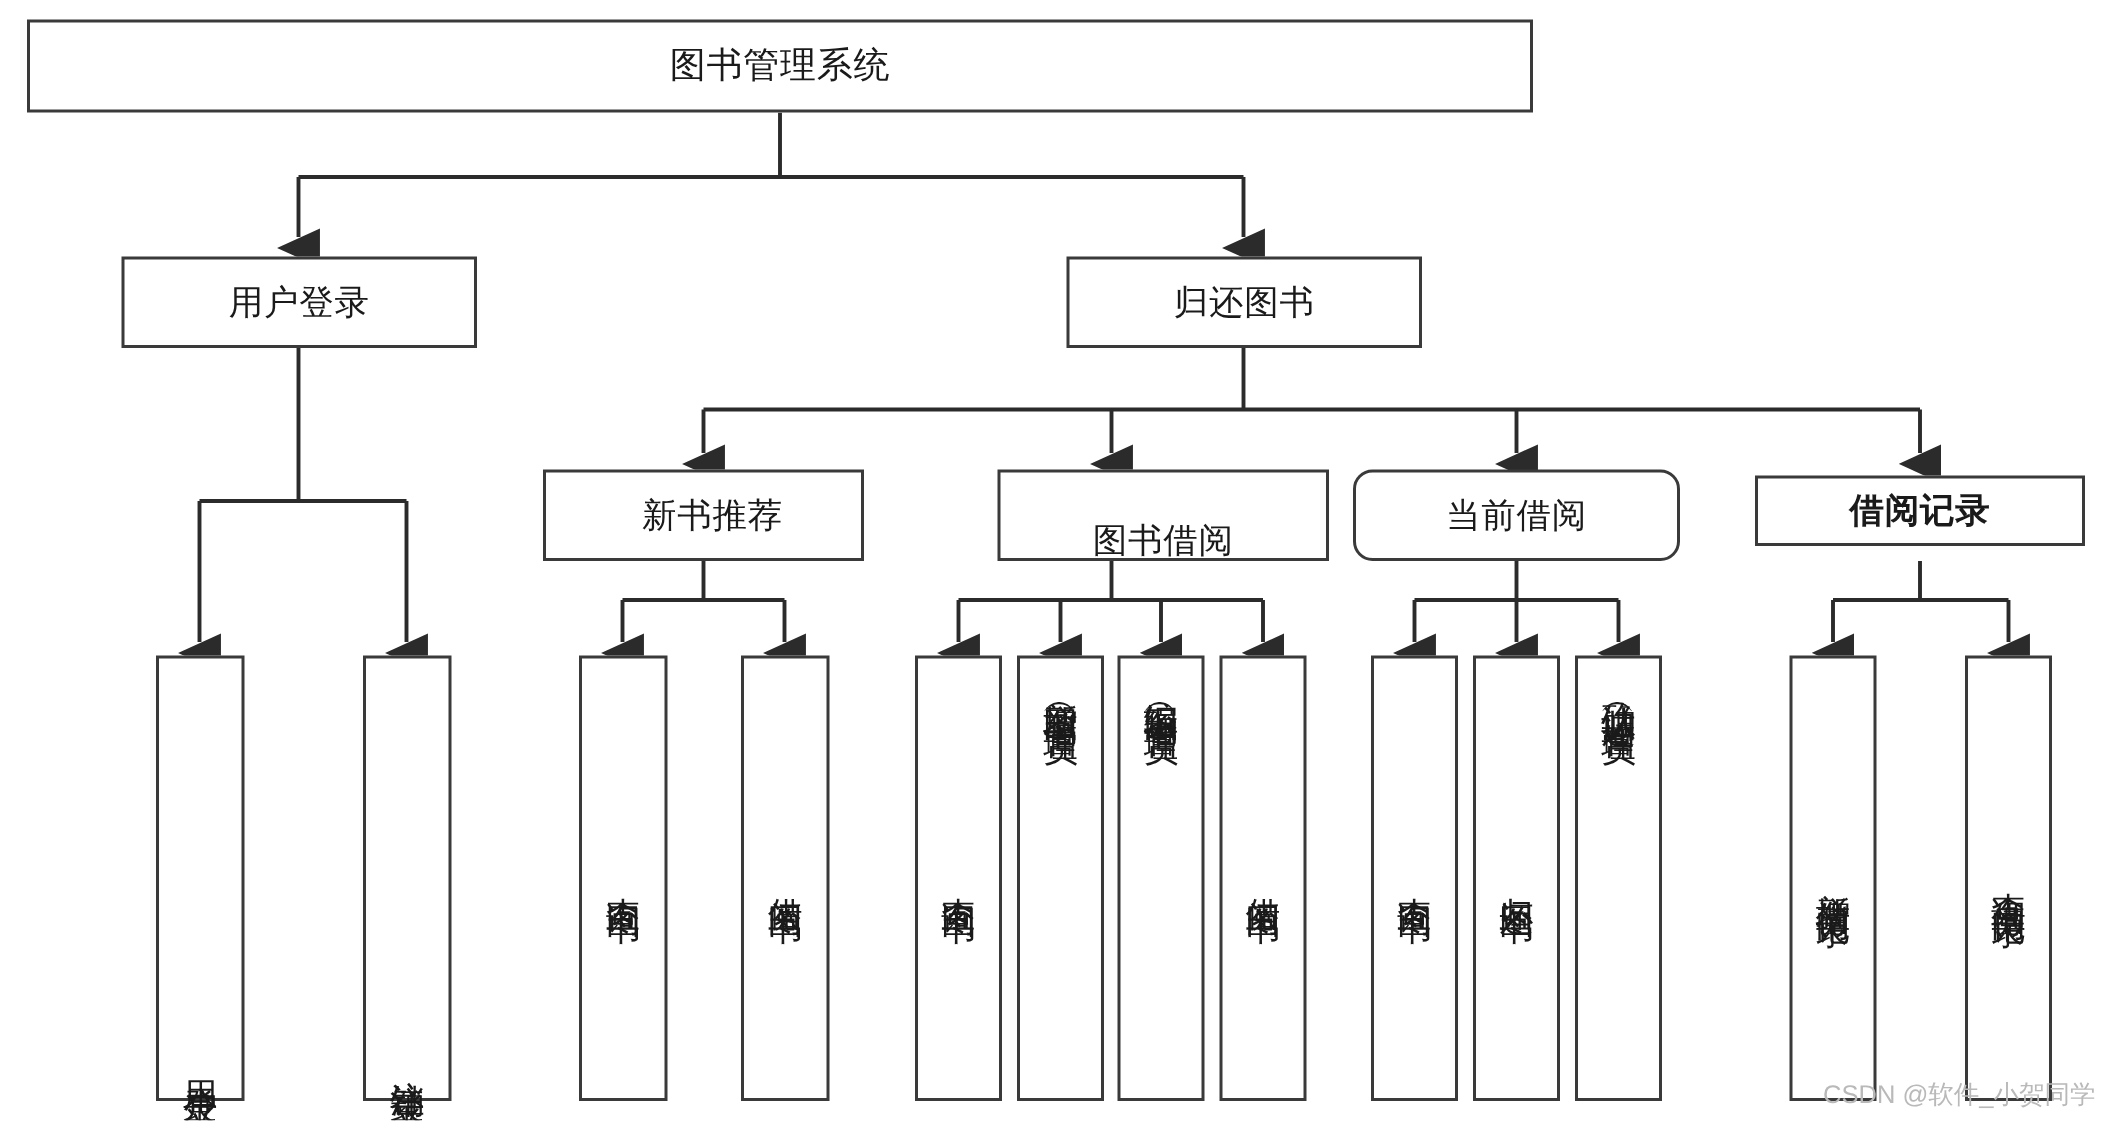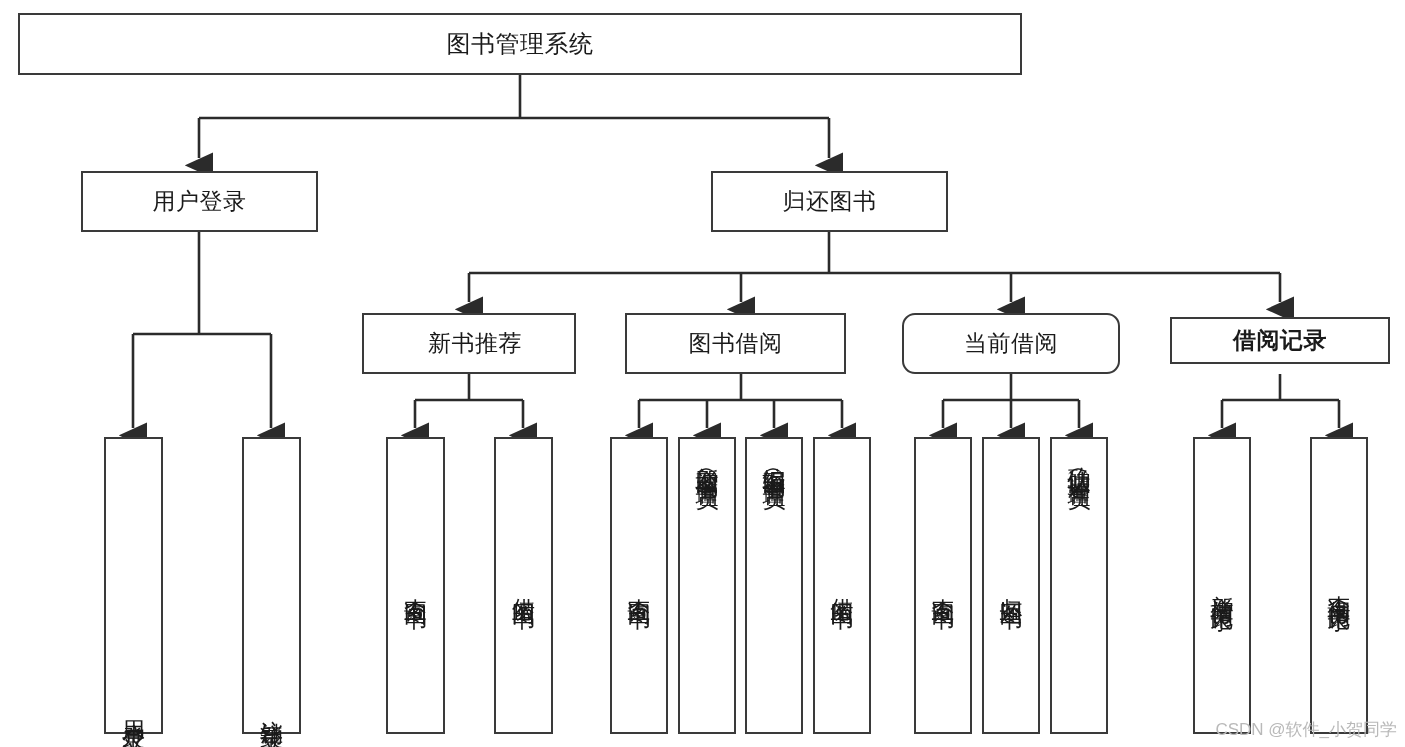--- a/index.html
+++ b/index.html
@@ -143,21 +143,21 @@
   <div class="node h" style="left:81px; top:171px; width:237px; height:61px;">
     <span class="lbl">用户登录</span>
   </div>
   <div class="node h" style="left:711px; top:171px; width:237px; height:61px;">
     <span class="lbl">归还图书</span>
   </div>
 
   <div class="node h" style="left:362px; top:313px; width:214px; height:61px;padding-left:12px;">
     <span class="lbl">新书推荐</span>
   </div>
-  <div class="node h" style="left:625px; top:313px; width:221px; height:61px;">
+  <div class="node h" style="left:665px; top:313px; width:221px; height:61px;align-items:flex-end;">
     <span class="lbl">图书借阅</span>
   </div>
   <div class="node h" style="left:902px; top:313px; width:218px; height:61px;border-radius:13px;">
     <span class="lbl">当前借阅</span>
   </div>
   <div class="node h" style="left:1170px; top:317px; width:220px; height:47px;font-weight:bold;">
     <span class="lbl">借阅记录</span>
   </div>
 
   <div class="node v bot" style="left:104px; top:437px; width:59px; height:297px;">

